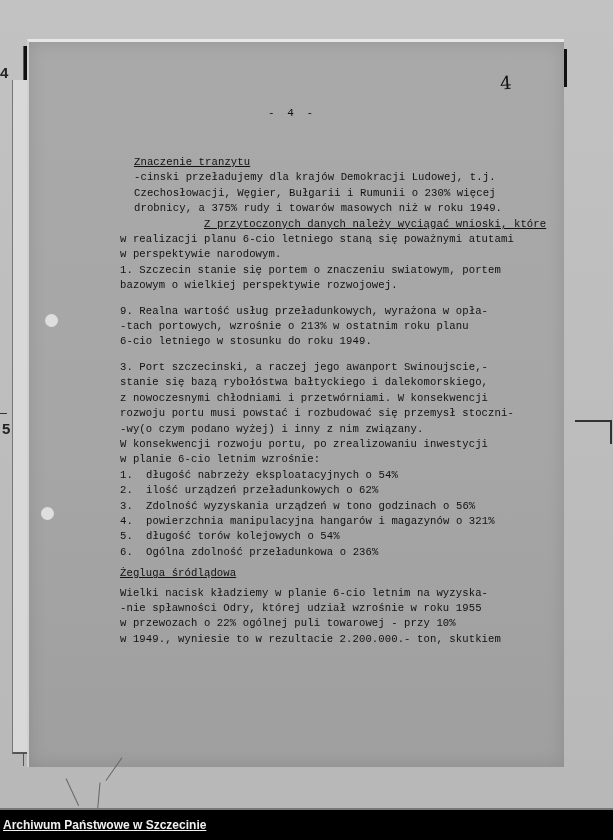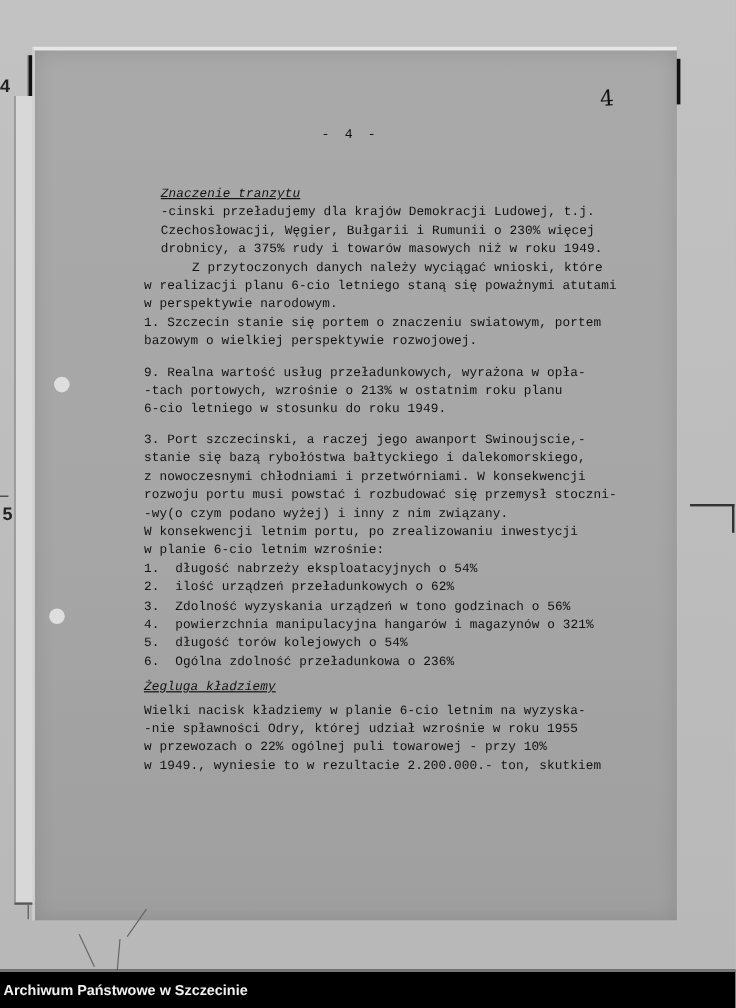--- a/index.html
+++ b/index.html
@@ -38,34 +38,34 @@
     position: absolute; left: 500px; top: 72px; font-family: "DejaVu Serif", serif;
     font-size: 18px; color: #111; transform: rotate(-4deg);
   }
   .page-num {
     position: absolute; left: 268px; top: 107px; font-size: 11px; color: #111; letter-spacing: 3px;
   }
   .text-block {
     position: absolute; left: 120px; top: 155px; width: 420px;
     font-size: 10.6px; line-height: 15.4px; color: #111; letter-spacing: 0.1px;
   }
-  .heading { text-decoration: underline; margin-left: 14px; font-style: italic; }
+  .heading { text-decoration: underline; margin-left: 14px; }
   .line { white-space: pre; display: block; }
   .indent { margin-left: 14px; }
-  .indent-wide { margin-left: 40px; }
+  .indent-wide { margin-left: 84px; text-decoration: underline; }
   .gap { height: 10px; }
   .list-item { display: flex; }
   .list-num { width: 26px; }
   .footer {
     position: absolute; left: 0; top: 808px; width: 613px; height: 32px;
     background: #000; border-top: 2px solid #777;
   }
   .footer-text {
     position: absolute; left: 3px; top: 8px; color: #f0f0f0;
-    font-family: "Liberation Sans", sans-serif; font-weight: bold; font-size: 12px;
+    font-family: "Liberation Sans", sans-serif; font-weight: bold; font-size: 12px; text-decoration: underline;
   }
   .scratch { position: absolute; height: 1px; background: #666; transform-origin: left center; }
 </style>
 </head>
 <body>
 
 <div class="scan-bg"></div>
 
 <div class="edge-line" style="left:24px;top:46px;width:3px;height:48px;background:#111;"></div>
 <div class="edge-line" style="left:23px;top:46px;width:1px;height:720px;background:#555;"></div>
@@ -112,21 +112,21 @@
     <span class="line">6-cio letniego w stosunku do roku 1949.</span>
   </div>
 
   <div class="gap"></div>
   <div>
     <span class="line">3. Port szczecinski, a raczej jego awanport Swinoujscie,-</span>
     <span class="line">stanie się bazą rybołóstwa bałtyckiego i dalekomorskiego,</span>
     <span class="line">z nowoczesnymi chłodniami i przetwórniami. W konsekwencji</span>
     <span class="line">rozwoju portu musi powstać i rozbudować się przemysł stoczni-</span>
     <span class="line">-wy(o czym podano wyżej) i inny z nim związany.</span>
-    <span class="line">W konsekwencji letnim portu, po zrealizowaniu inwestycji</span>
+    <span class="line">W konsekwencji rozwoju portu, po zrealizowaniu inwestycji</span>
     <span class="line">w planie 6-cio letnim wzrośnie:</span>
   </div>
 
   <div>
     <div class="list-item">
         <span class="list-num">1.</span>
         <span>długość nabrzeży eksploatacyjnych o 54%</span>
       </div>
     <div class="list-item">
         <span class="list-num">2.</span>
@@ -144,21 +144,21 @@
         <span class="list-num">5.</span>
         <span>długość torów kolejowych o 54%</span>
       </div>
     <div class="list-item">
         <span class="list-num">6.</span>
         <span>Ogólna zdolność przeładunkowa o 236%</span>
       </div>
   </div>
 
   <div style="height:6px;"></div>
-  <span class="line heading" style="margin-left:0;">Żegluga kładziemy</span>
+  <span class="line heading" style="margin-left:0;">Żegluga śródlądowa</span>
   <div style="height:4px;"></div>
   <div>
     <span class="line">Wielki nacisk kładziemy w planie 6-cio letnim na wyzyska-</span>
     <span class="line">-nie spławności Odry, której udział wzrośnie w roku 1955</span>
     <span class="line">w przewozach o 22% ogólnej puli towarowej - przy 10%</span>
     <span class="line">w 1949., wyniesie to w rezultacie 2.200.000.- ton, skutkiem</span>
   </div>
 </div>
 
 <div class="scratch" style="left:106px;top:780px;width:28px;transform:rotate(-55deg);"></div>

